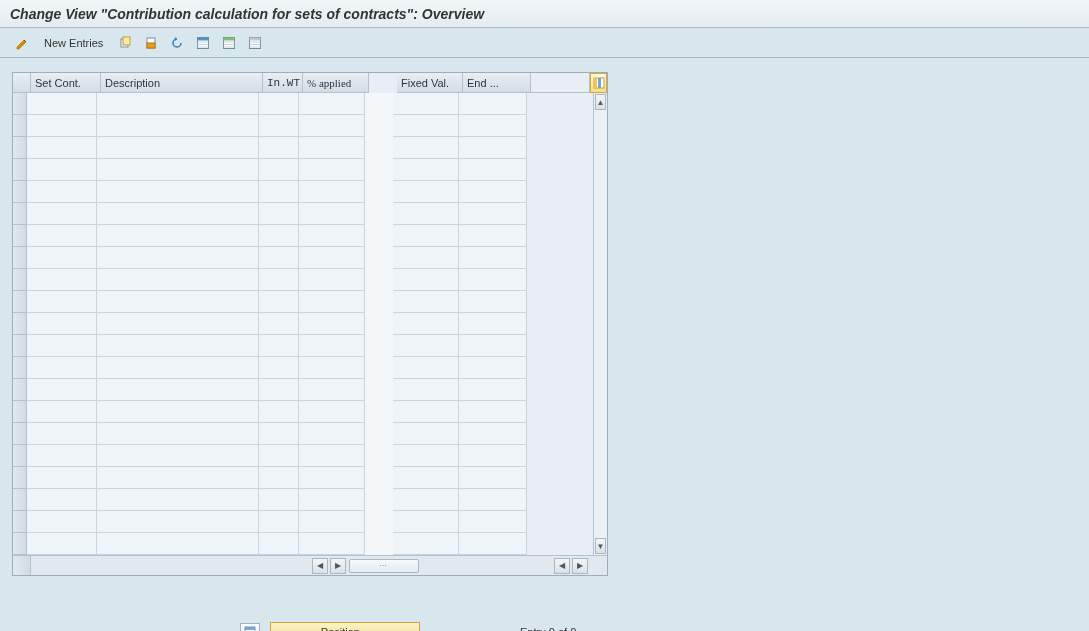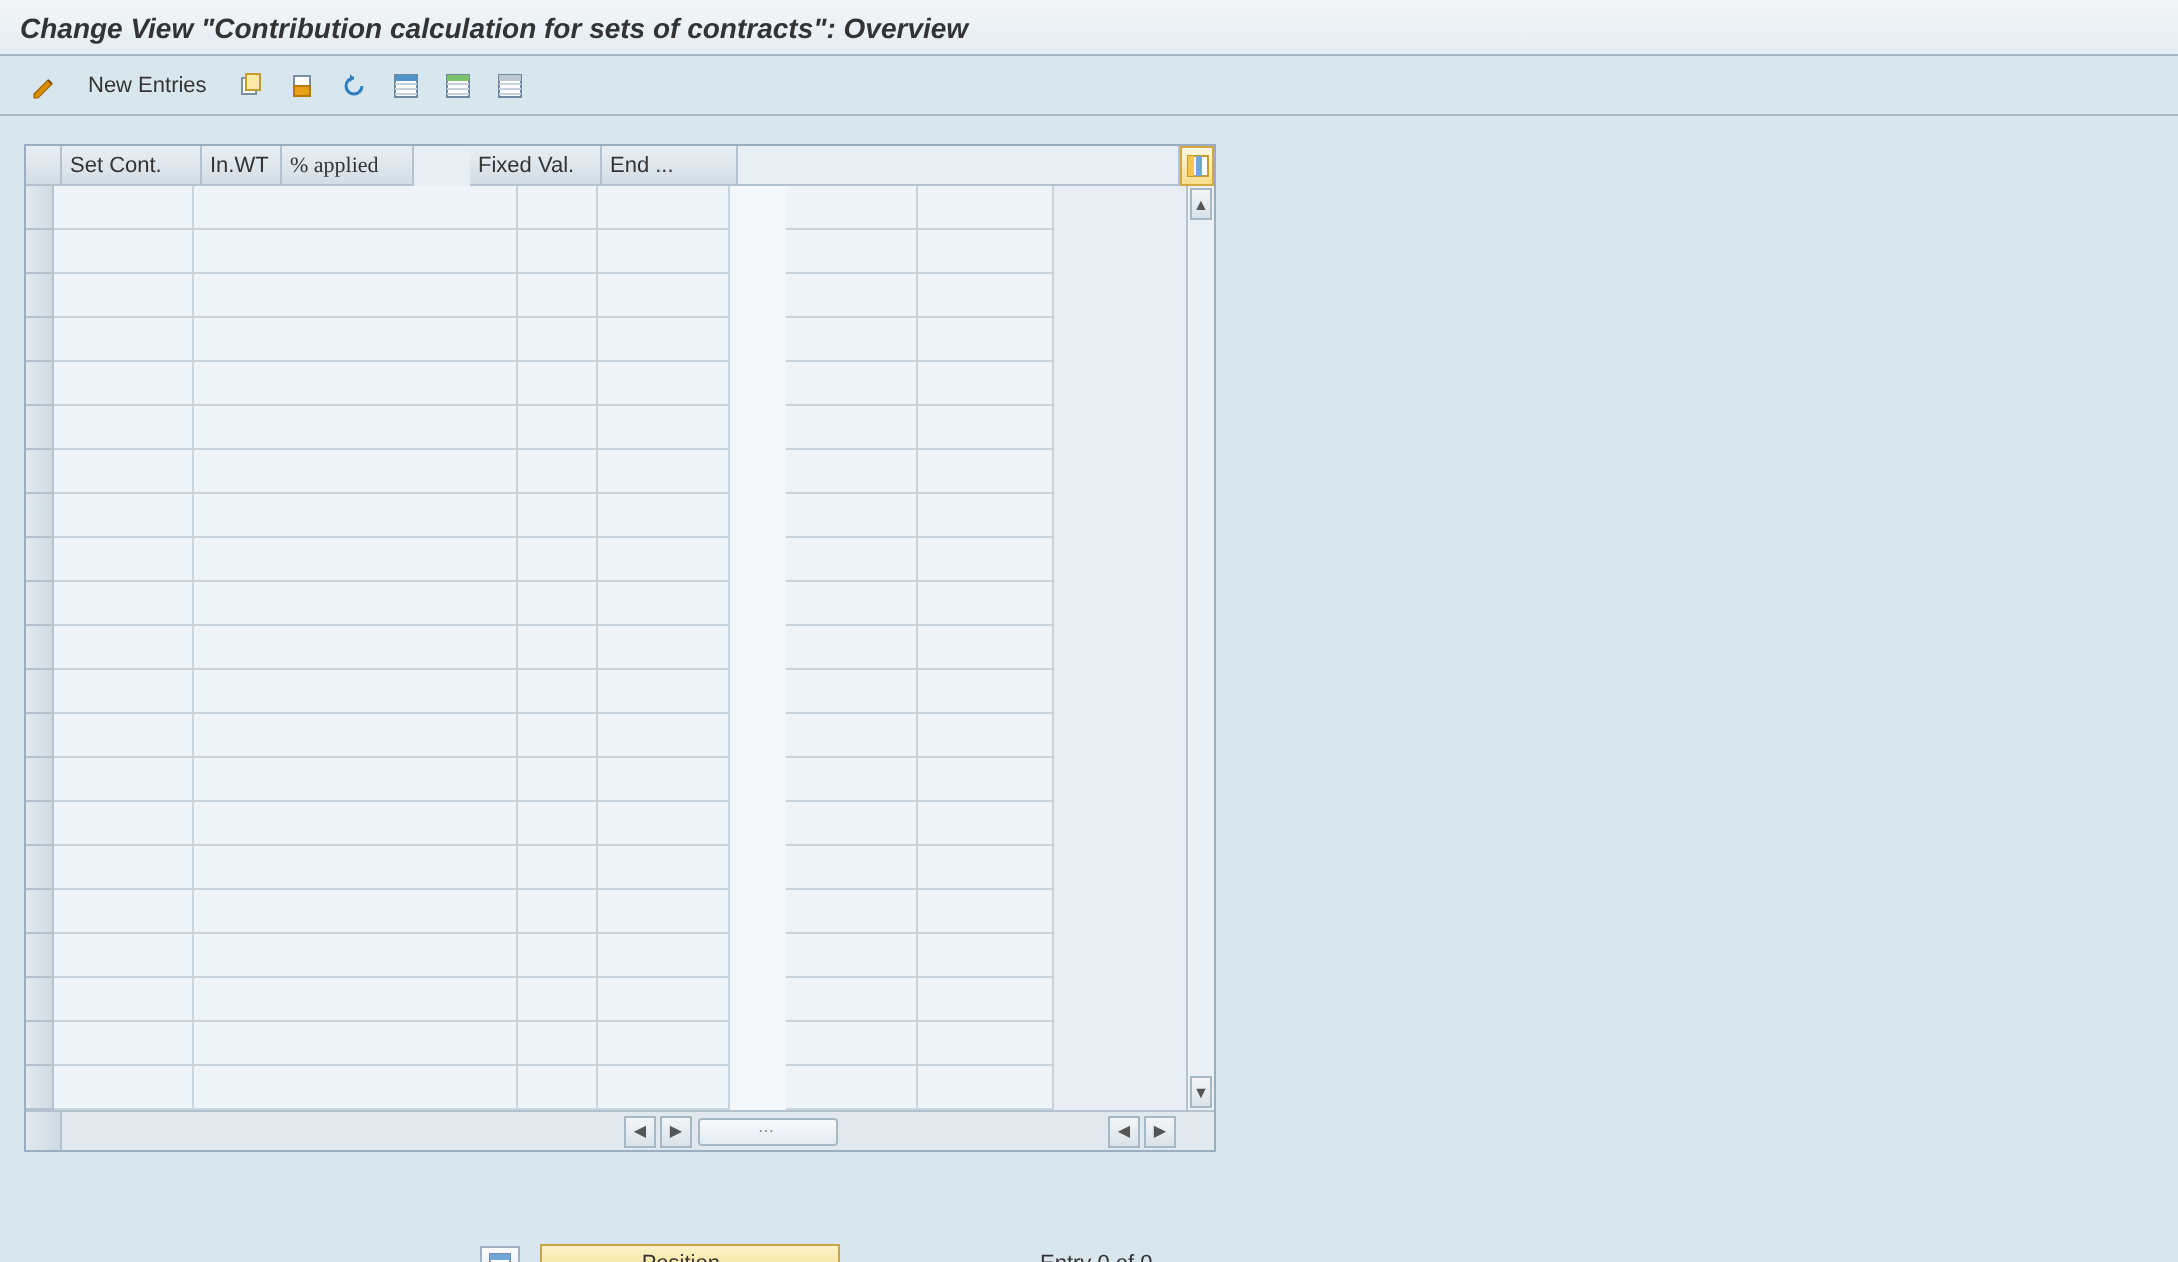--- a/index.html
+++ b/index.html
@@ -82,21 +82,21 @@
       border-right:1px solid #b3c2ce;
       border-bottom:1px solid #b3c2ce;
       padding: 4px 4px;
       font-size: 11px;
       color: #333;
       white-space: nowrap;
       overflow: hidden;
     }
     .col-set { width: 70px; }
     .col-desc { width: 162px; }
-    .col-inwt { width: 40px; }
+    .col-inwt { width: 40px; font-family: Liberation Mono, monospace; }
     .col-papp { width: 66px; font-family: Liberation Serif, serif; }
     .col-fixed { width: 66px; margin-left: 28px; }
     .col-end { width: 68px; }
     .grid-body {
       display: flex;
     }
     .row-selectors {
       width: 18px;
       display: flex;
       flex-direction: column;
@@ -272,20 +272,21 @@
         <rect x="1.5" y="10.5" width="11" height="1" fill="#c4d2de"></rect>
       </svg>
   </div>
 </div>
 
 <div class="content">
   <div class="grid-container">
     <div class="grid-header">
       <div class="grid-corner"></div>
       <div class="gh-cell col-set">Set Cont.</div>
+      <div class="gh-cell col-desc">Description</div>
       <div class="gh-cell col-inwt">In.WT</div>
       <div class="gh-cell col-papp">% applied</div>
       <div class="gh-cell col-fixed">Fixed Val.</div>
       <div class="gh-cell col-end">End ...</div>
       <div style="flex:1;background:#e8eef3;border-bottom:1px solid #b3c2ce;"></div>
       <div class="vscroll" style="width:18px;height:20px;border-left:1px solid #b3c2ce;">
         <div class="corner-btn">
           <svg width="12" height="12">
               <rect x="1" y="1" width="10" height="10" fill="#fff" stroke="#c59a2e"></rect>
               <rect x="1" y="1" width="3" height="10" fill="#f3c44f"></rect>

